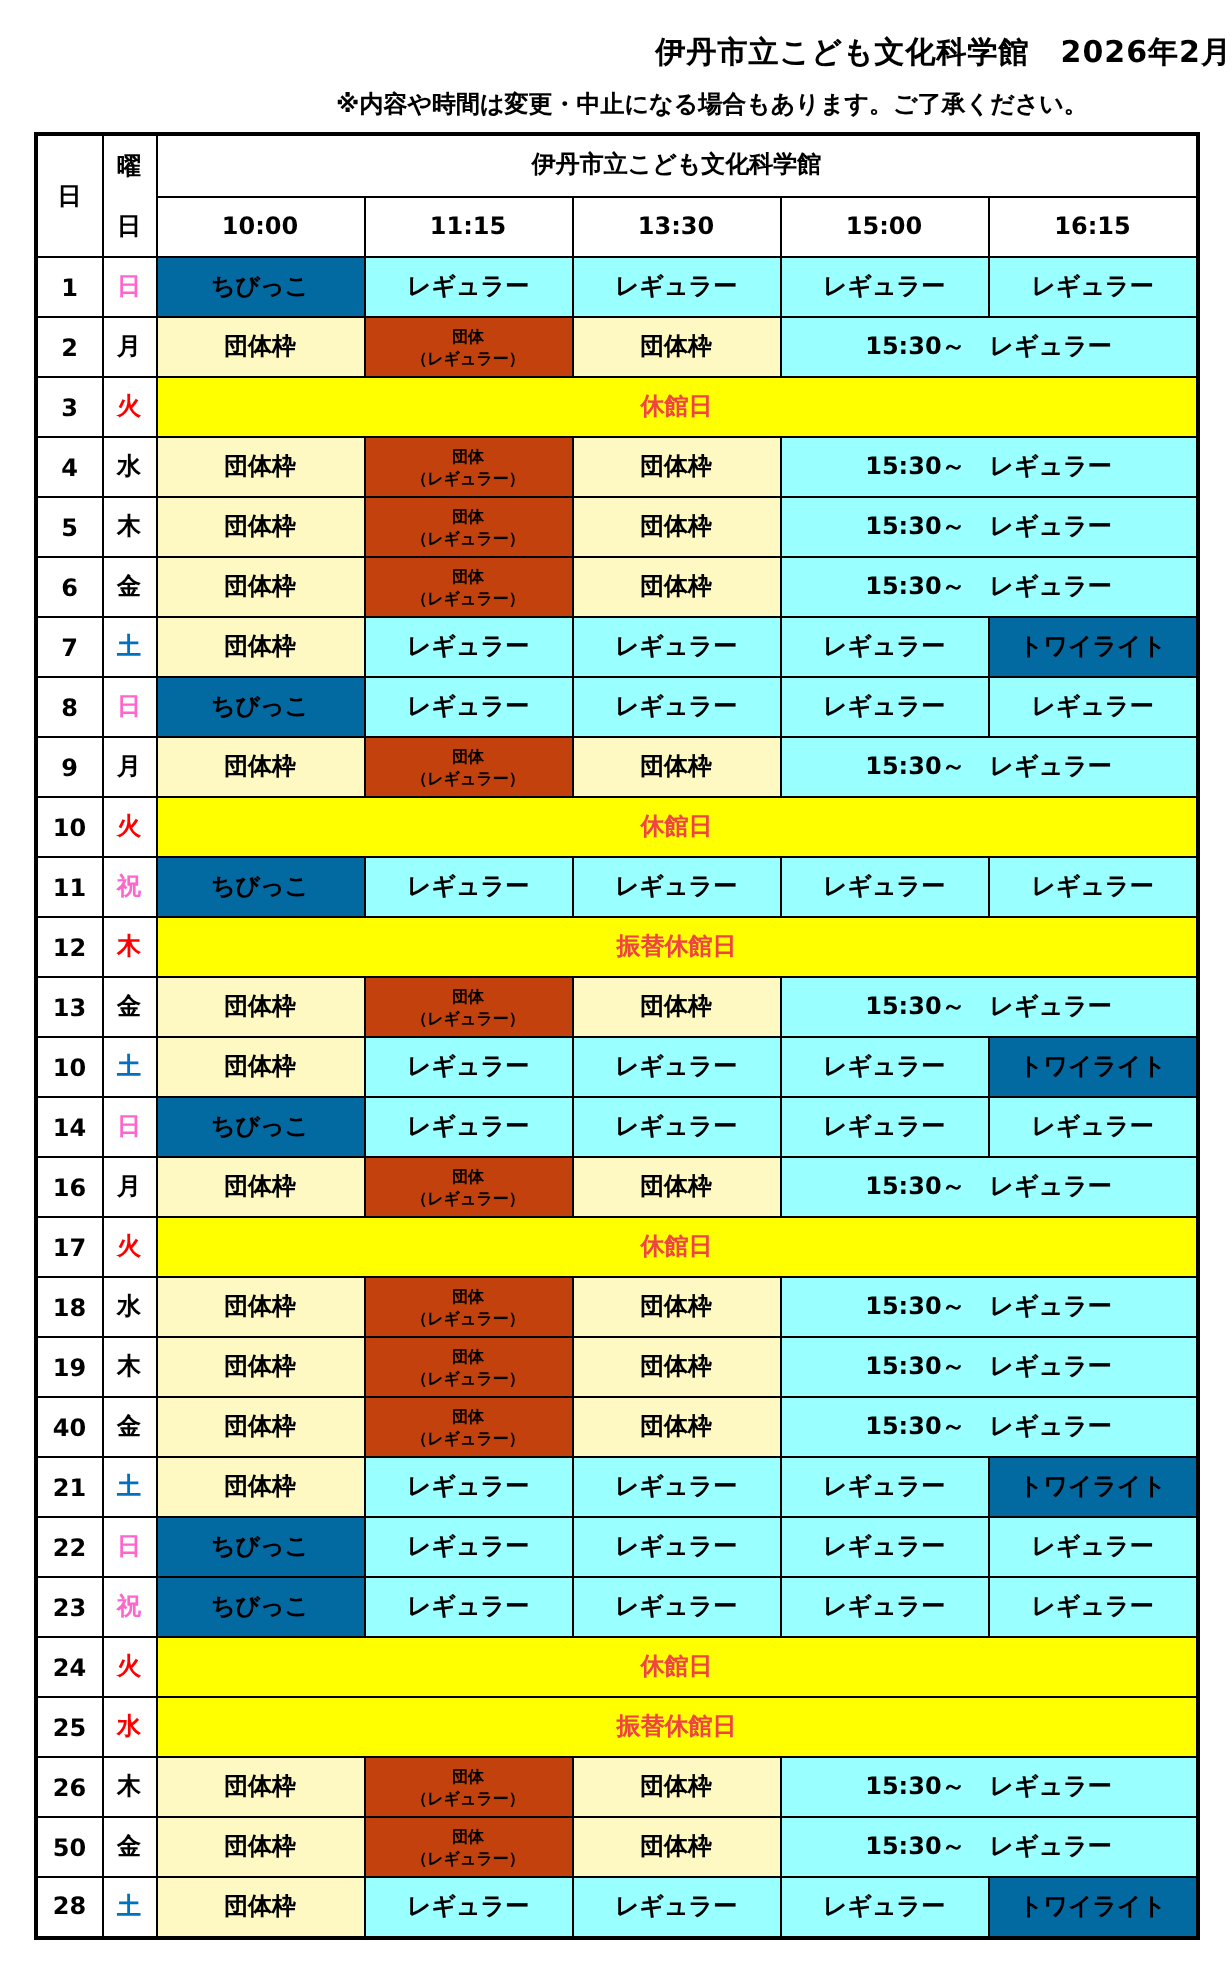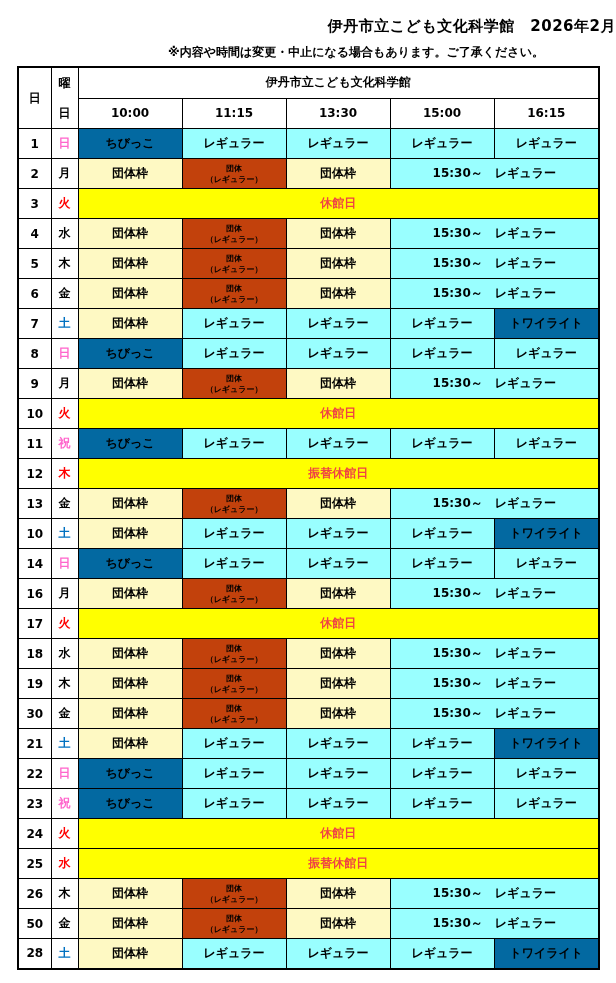--- a/index.html
+++ b/index.html
@@ -236,21 +236,21 @@
         <td class="dow wk-normal">木</td>
         <td class="cell c-dantai">団体枠</td>
         <td class="cell c-dreg">
           <span class="small">団体</span>
           <span class="small">（レギュラー）</span>
         </td>
         <td class="cell c-dantai">団体枠</td>
         <td class="cell c-regular" colspan="2">15:30～　レギュラー</td>
       </tr>
       <tr class="r">
-        <td class="day">30</td>
+        <td class="day">40</td>
         <td class="dow wk-normal">金</td>
         <td class="cell c-dantai">団体枠</td>
         <td class="cell c-dreg">
           <span class="small">団体</span>
           <span class="small">（レギュラー）</span>
         </td>
         <td class="cell c-dantai">団体枠</td>
         <td class="cell c-regular" colspan="2">15:30～　レギュラー</td>
       </tr>
       <tr class="r">

